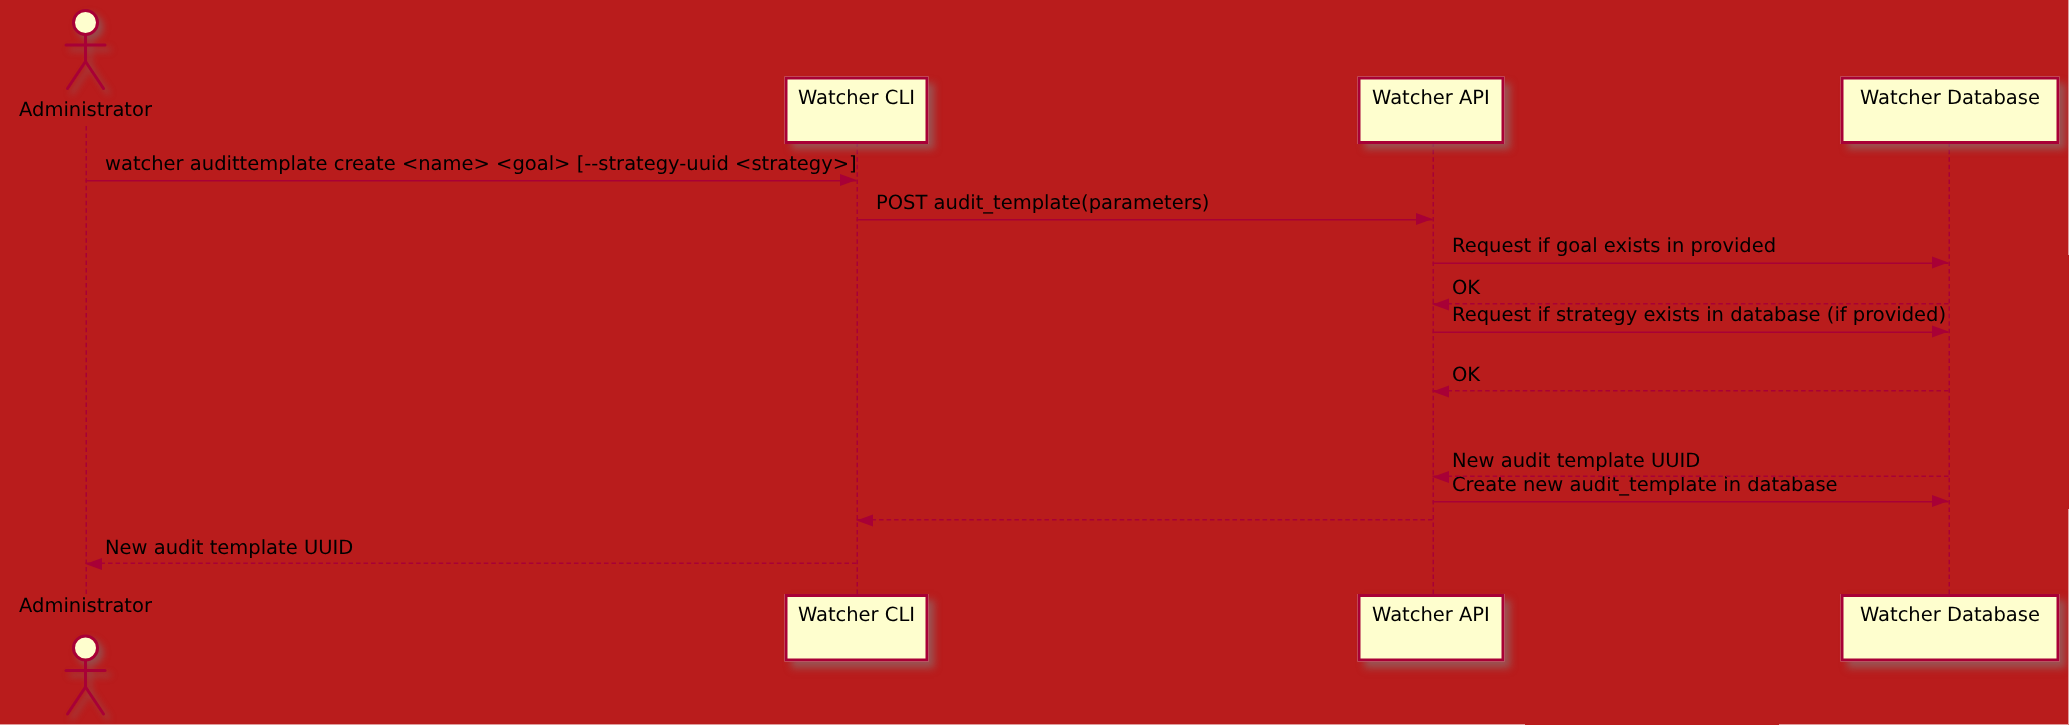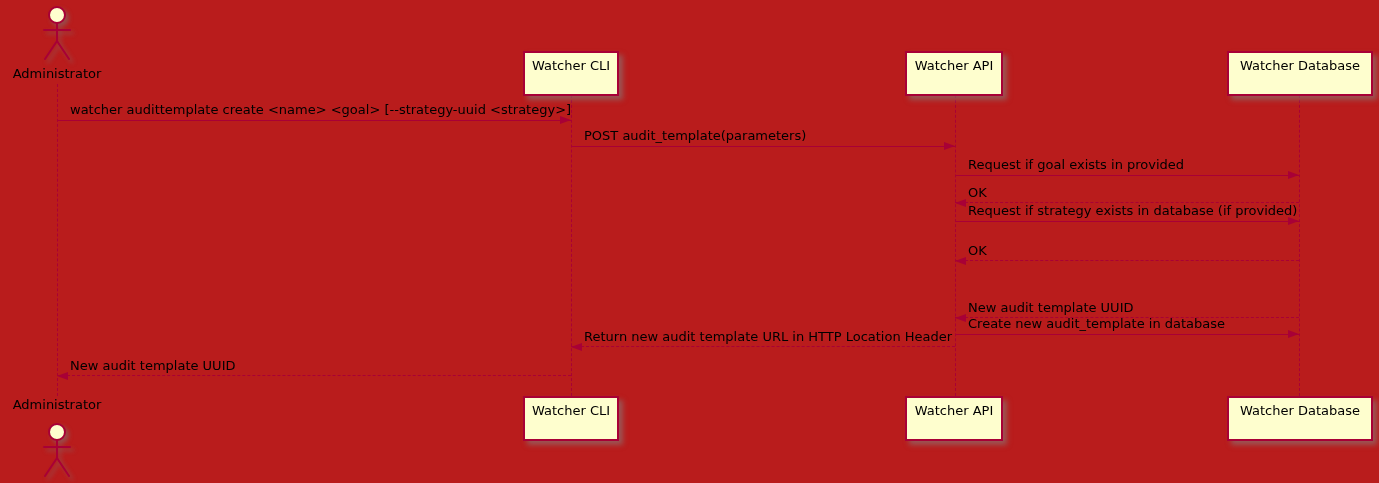--- a/index.html
+++ b/index.html
@@ -185,21 +185,20 @@
   </div>
 
   <div class="message" style="left:955px; top:299px; width:344px;">
     <span class="msg-text">New audit template UUID</span>
     <span class="msg-line dashed to-left">
         <span class="head"></span>
       </span>
   </div>
 
   <div class="message" style="left:571px; top:328px; width:384px;">
-    <span class="msg-text">Return new audit template URL in HTTP Location Header</span>
     <span class="msg-line dashed to-left">
         <span class="head"></span>
       </span>
   </div>
 
   <div class="message" style="left:57px; top:357px; width:514px;">
     <span class="msg-text">New audit template UUID</span>
     <span class="msg-line dashed to-left">
         <span class="head"></span>
       </span>

